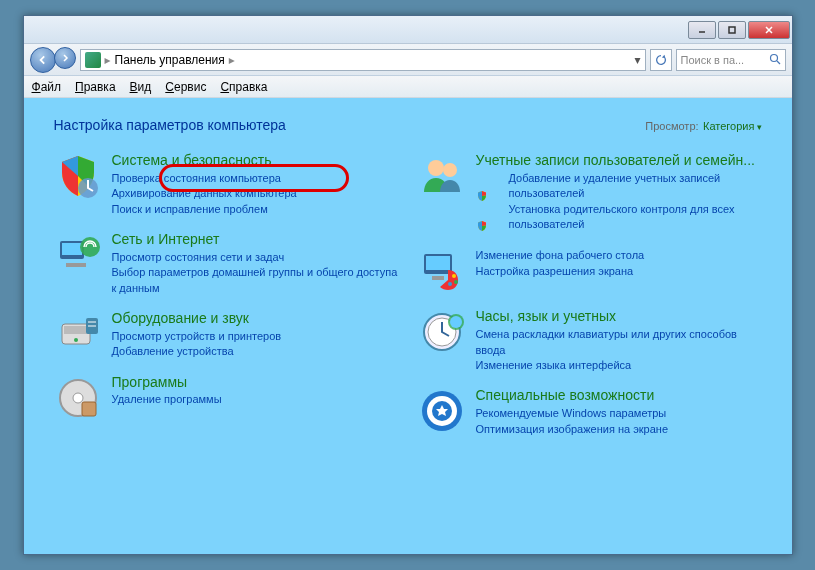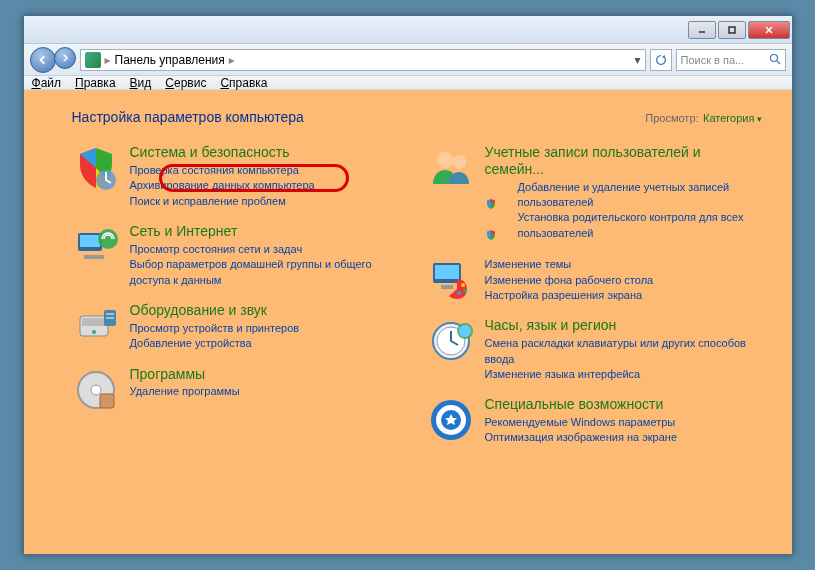--- a/index.html
+++ b/index.html
@@ -13,24 +13,24 @@
 .nav{height:32px;background:linear-gradient(#f0f4f8,#e0e8f0);display:flex;align-items:center;padding:0 6px;border-bottom:1px solid #c0d0e0;gap:4px}
 .nav-btns{display:flex;gap:0}
 .nav-back,.nav-fwd{width:26px;height:26px;border-radius:50%;background:radial-gradient(circle at 40% 30%,#a8c8e8,#4878b8);border:1px solid #3060a0;display:flex;align-items:center;justify-content:center;color:#fff;cursor:pointer}
 .nav-fwd{width:22px;height:22px;margin-left:-2px}
 .breadcrumb{flex:1;height:22px;background:#fff;border:1px solid #a0b0c0;display:flex;align-items:center;padding:0 4px;font-size:12px;gap:4px}
 .bc-icon{width:16px;height:16px;background:linear-gradient(135deg,#4a8,#284);border-radius:2px}
 .bc-sep{color:#888}
 .refresh{width:22px;height:22px;border:1px solid #a0b0c0;background:#fff;display:flex;align-items:center;justify-content:center;cursor:pointer}
 .search{width:110px;height:22px;background:#fff;border:1px solid #a0b0c0;display:flex;align-items:center;padding:0 4px;font-size:11px;color:#888;}
 .search-icon{margin-left:auto;color:#4878b8}
-.menubar{height:14px;background:linear-gradient(#f4f6f8,#e4ecf2);display:flex;align-items:center;padding:0 8px;gap:14px;font-size:12px;border-bottom:1px solid #d0d8e0}
+.menubar{height:22px;background:linear-gradient(#f4f6f8,#e4ecf2);display:flex;align-items:center;padding:0 8px;gap:14px;font-size:12px;border-bottom:1px solid #d0d8e0}
 .menu-item{cursor:pointer}
 .menu-item u{text-decoration:underline}
-.content{flex:1;padding:18px 30px 10px 48px;overflow:hidden;background:#fdba74}
+.content{flex:1;padding:18px 30px 10px 30px;overflow:hidden;background:#7dd3fc}
 .heading-row{display:flex;justify-content:space-between;align-items:center;margin-bottom:18px}
 .heading{font-size:14px;color:#003399}
 .view-label{font-size:11px;color:#666}
 .view-value{font-size:11px;color:#1a6f1a;cursor:pointer}
 .view-value::after{content:" ▾";font-size:9px}
 .categories{display:flex;gap:20px}
 .col{flex:1;display:flex;flex-direction:column;gap:14px}
 .cat{display:flex;gap:10px}
 .cat-icon{width:48px;height:48px;flex-shrink:0}
 .cat-body{flex:1}
@@ -218,36 +218,35 @@
                 <rect x="6" y="8" width="28" height="20" rx="2" fill="#369"></rect>
                 <rect x="8" y="10" width="24" height="14" fill="#6cf"></rect>
                 <rect x="14" y="30" width="12" height="4" fill="#999"></rect>
                 <path d="M30 24c6 0 10 4 10 10s-4 10-10 10c-3 0-6-1-8-3l8-7z" fill="#e33"></path>
                 <circle cx="36" cy="30" r="2" fill="#fc0"></circle>
                 <circle cx="38" cy="36" r="2" fill="#3a5"></circle>
                 <circle cx="32" cy="38" r="2" fill="#39d"></circle>
               </svg></div>
     <div class="cat-body">
       <div class="cat-links">
-                <span class="cat-link">Изменение темы</span>
                 <span class="cat-link">Изменение фона рабочего стола</span>
                 <span class="cat-link">Настройка разрешения экрана</span>
               </div>
     </div>
   </div>
           <div class="cat">
     <div class="cat-icon"><svg viewBox="0 0 48 48">
                 <circle cx="24" cy="24" r="18" fill="#eef" stroke="#48a" stroke-width="2"></circle>
                 <circle cx="24" cy="24" r="14" fill="#fff" stroke="#999"></circle>
                 <path d="M24 14v10l7 4" stroke="#369" stroke-width="2" fill="none"></path>
                 <circle cx="38" cy="14" r="8" fill="#3a5" opacity=".8"></circle>
                 <path d="M32 14a6 6 0 0 1 12 0 6 6 0 0 1-12 0" fill="#6cf"></path>
               </svg></div>
     <div class="cat-body">
-      <div class="cat-title">Часы, язык и регион</div>
+      <div class="cat-title">Часы, язык и учетных</div>
       <div class="cat-links">
                 <span class="cat-link">Смена раскладки клавиатуры или других способов ввода</span>
                 <span class="cat-link">Изменение языка интерфейса</span>
               </div>
     </div>
   </div>
           <div class="cat">
     <div class="cat-icon"><svg viewBox="0 0 48 48">
                 <circle cx="24" cy="24" r="20" fill="#27c"></circle>
                 <circle cx="24" cy="24" r="15" fill="#fff"></circle>

